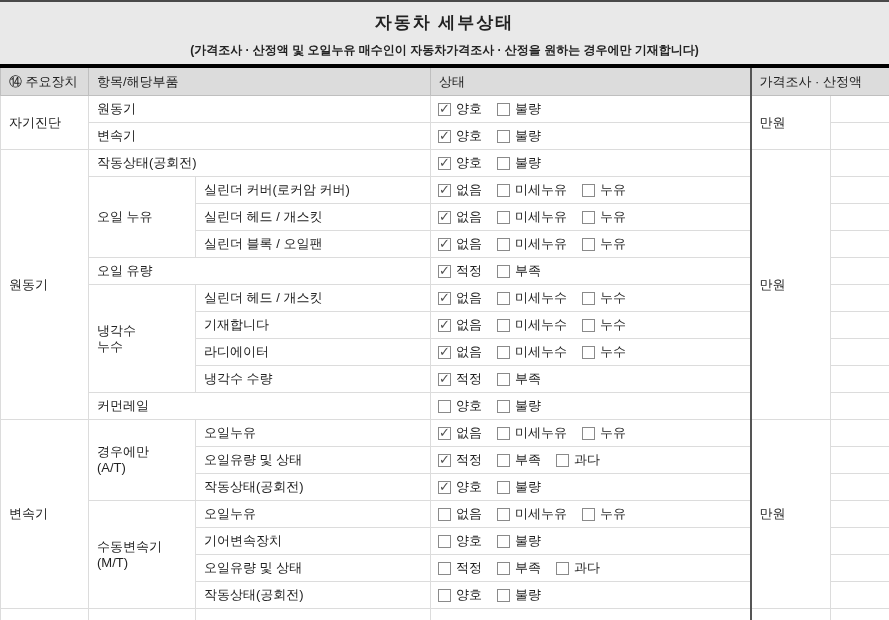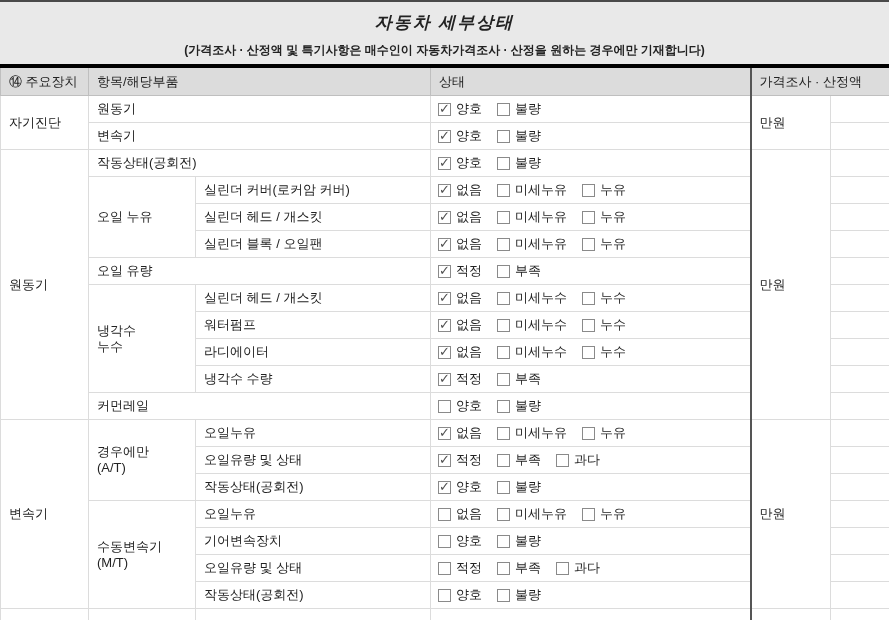--- a/index.html
+++ b/index.html
@@ -14,21 +14,20 @@
     overflow:hidden;
     background:#e9e9e9;
     border-top:2px solid #4a4a4a;
     box-sizing:border-box;
   }
   .titlebar{height:62px;text-align:center;}
   .title{
     margin:0;padding-top:9px;
     font-size:17px;font-weight:bold;
     letter-spacing:2px;
-    font-style:italic;
   }
   .subtitle{
     margin-top:8px;
     font-size:12px;font-weight:bold;
     letter-spacing:0px;
   }
   table.detail{
     border-collapse:collapse;
     table-layout:fixed;
     width:889px;
@@ -84,21 +83,21 @@
     vertical-align:middle;
   }
   tr.partial td{height:12px;}
 </style>
 </head>
 <body>
 
 <div class="page">
   <div class="titlebar">
     <h1 class="title">자동차 세부상태</h1>
-    <div class="subtitle">(가격조사 · 산정액 및 특기사항은 매수인이 자동차가격조사 · 산정을 원하는 경우에만 기재합니다)</div>
+    <div class="subtitle">(가격조사 · 산정액 및 오일누유 매수인이 자동차가격조사 · 산정을 원하는 경우에만 기재합니다)</div>
   </div>
 
   <table class="detail">
     <colgroup>
       <col style="width:88px">
         <col style="width:107px">
         <col style="width:235px">
       <col style="width:320px">
         <col style="width:80px">
         <col style="width:59px">
@@ -257,21 +256,21 @@
               </span>
               <span class="opt">
                 <span class="cb"></span>
                 <span>누수</span>
               </span>
             </span>
           </td>
           <td class="blank-cell"></td>
         </tr>
         <tr>
-          <td>워터펌프</td>
+          <td>기재합니다</td>
           <td class="status-cell">
             <span class="status-wrap">
               <span class="opt">
                 <span class="cb checked"></span>
                 <span>없음</span>
               </span>
               <span class="opt">
                 <span class="cb"></span>
                 <span>미세누수</span>
               </span>

